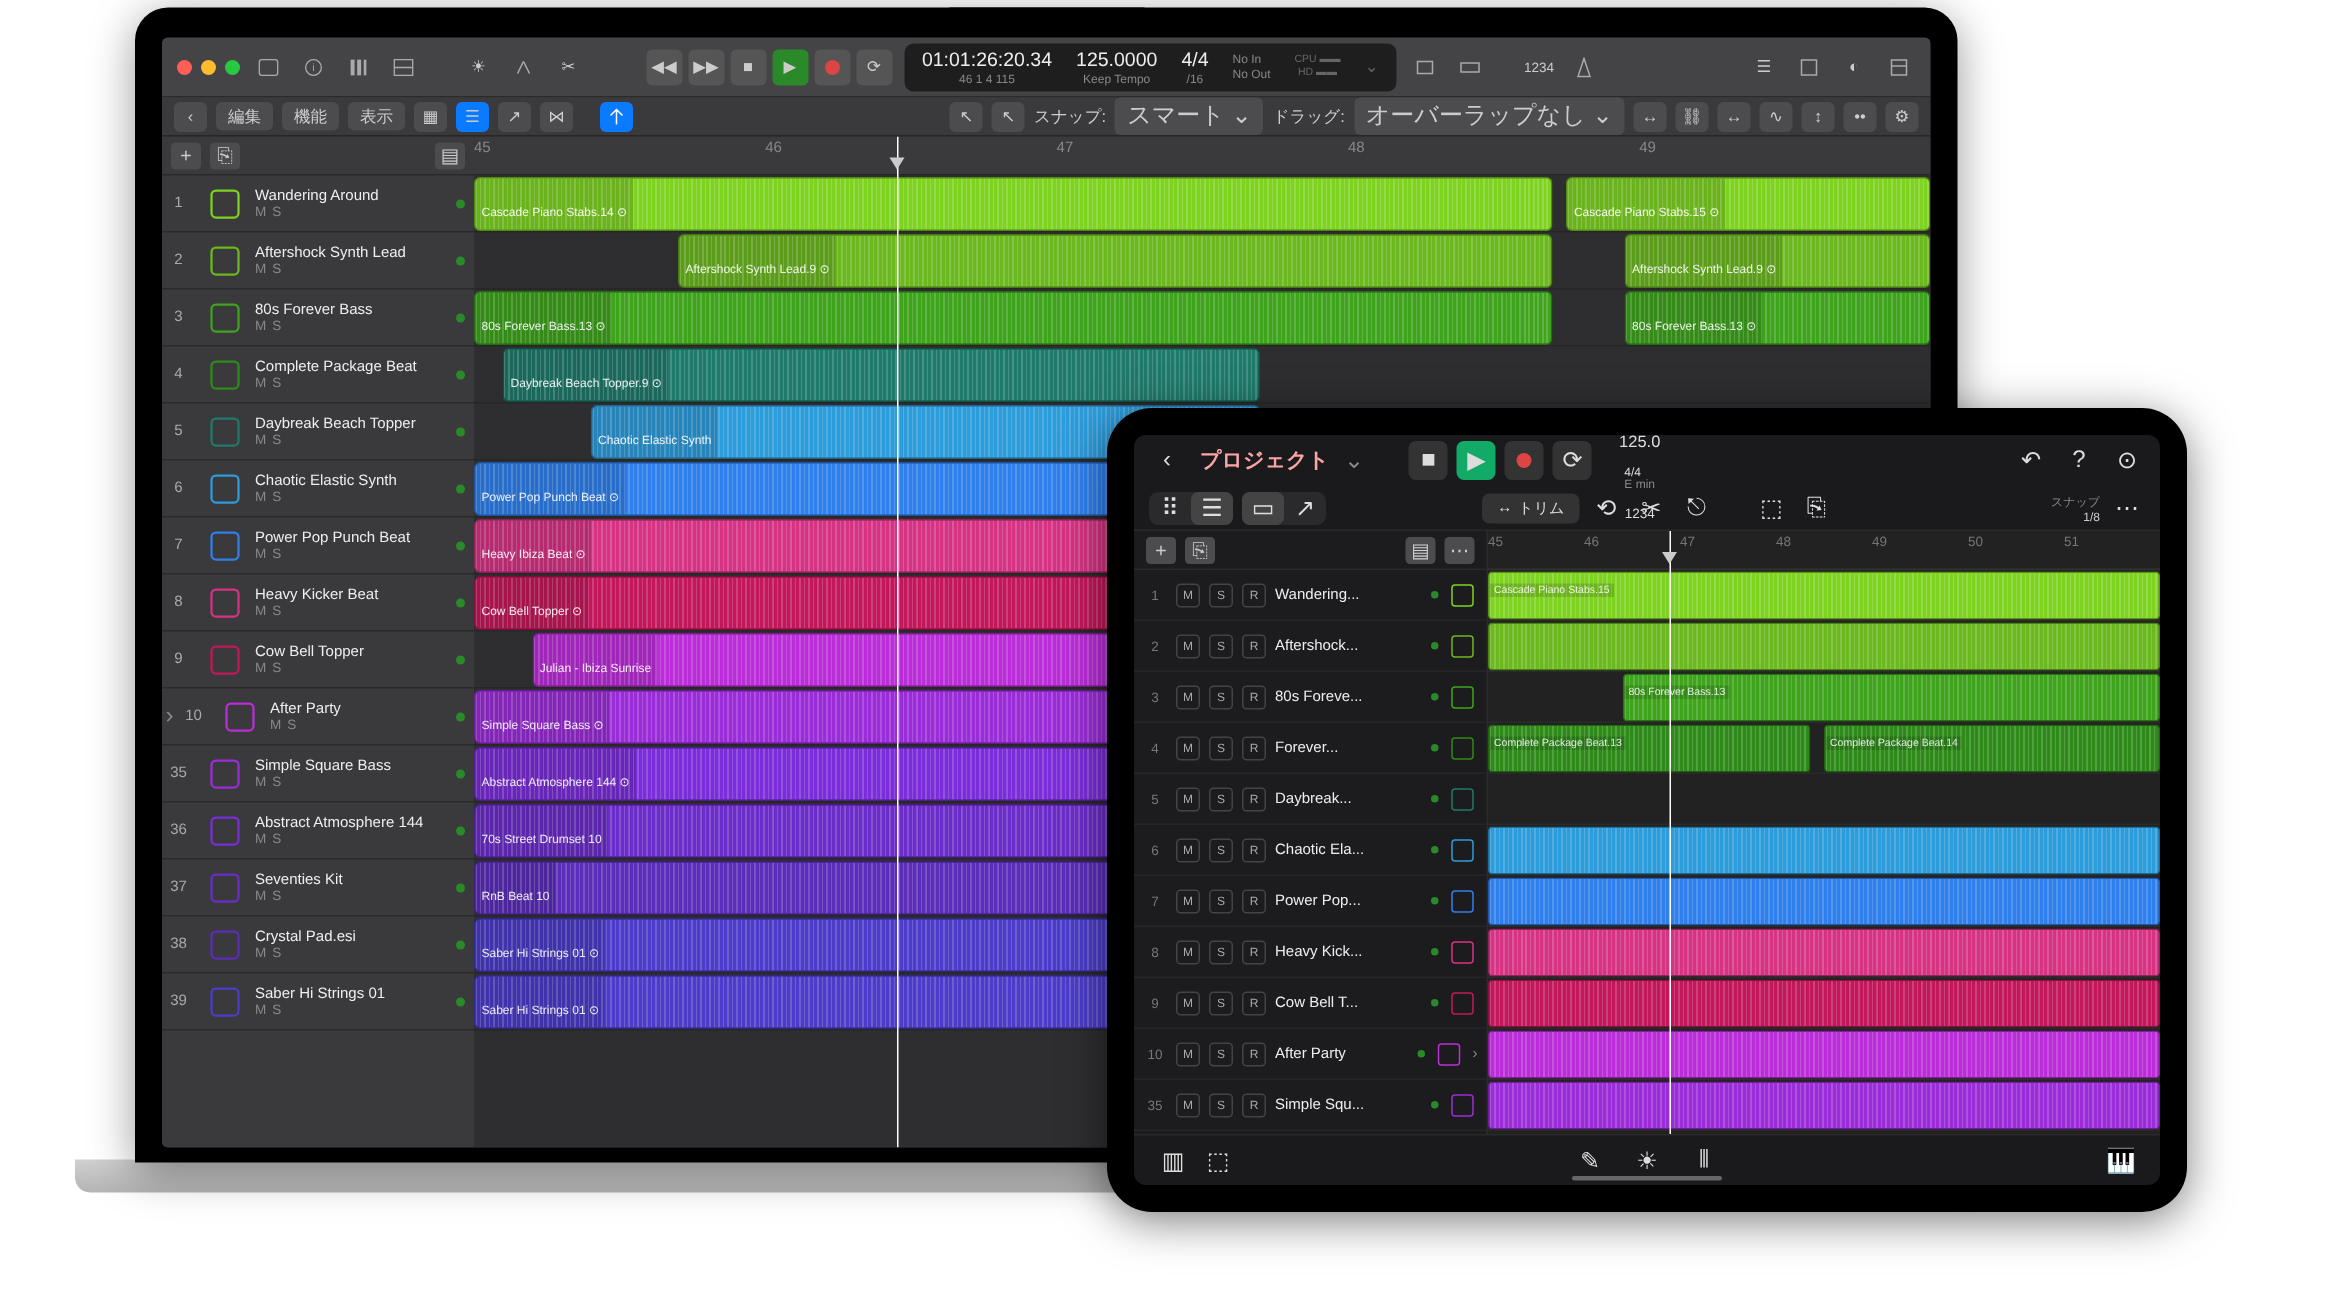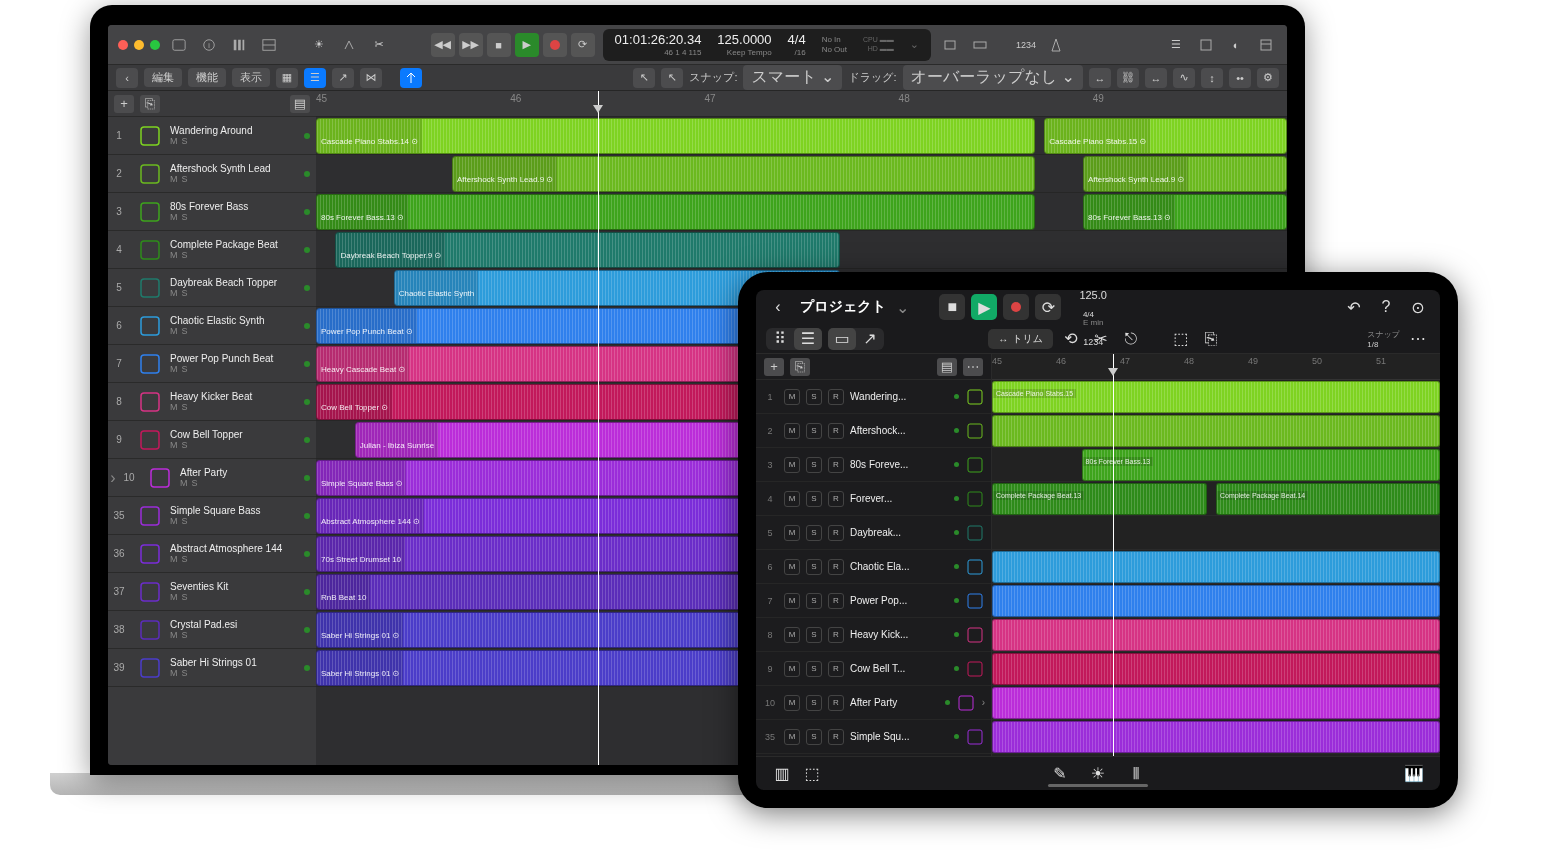--- a/index.html
+++ b/index.html
@@ -11,21 +11,21 @@
 .mac-notch { position:absolute; top:0; left:50%; transform:translateX(-50%); width:130px; height:14px; background:#000; border-radius:0 0 10px 10px; z-index:5; }
 .mac-screen { width:100%; height:100%; background:#3a3a3c; border-radius:4px; overflow:hidden; display:flex; flex-direction:column; }
 .mac-base { height:22px; background:linear-gradient(#d0d0d0,#b4b4b4); margin:-2px -40px 0; border-radius:0 0 10px 10px; }
 
 
 .toolbar { height:40px; background:#444446; display:flex; align-items:center; padding:0 10px; gap:8px; border-bottom:1px solid #2a2a2a; font-size:11px; color:#ccc; }
 .tb-dots { display:flex; gap:6px; }
 .tb-dot { width:10px; height:10px; border-radius:50%; }
 .tb-btn { width:22px; height:22px; display:flex; align-items:center; justify-content:center; border-radius:4px; cursor:pointer; }
 .lcd { background:#1e1e1e; border-radius:6px; display:flex; align-items:center; padding:3px 12px; gap:16px; height:32px; font-family:monospace; }
-.lcd-col { display:flex; flex-direction:column; align-items:flex-end; font-size:9px; line-height:1.2; }
+.lcd-col { display:flex; flex-direction:column; align-items:center; font-size:9px; line-height:1.2; }
 .lcd-big { font-size:13px; color:#eee; }
 .lcd-sm { color:#888; font-size:8px; }
 .transport { display:flex; gap:4px; align-items:center; }
 .tbtn { width:24px; height:24px; background:#555; border-radius:4px; display:flex; align-items:center; justify-content:center; cursor:pointer; }
 .play { background:#2a8a2a; }
 .rec-fill { background:#d44; border-radius:50%; width:10px; height:10px; }
 
 
 .menubar { height:26px; background:#3a3a3c; display:flex; align-items:center; padding:0 8px; gap:6px; border-bottom:1px solid #262626; font-size:11px; color:#ccc; }
 .menu-i { padding:2px 8px; background:#4c4c4e; border-radius:4px; cursor:pointer; }
@@ -61,34 +61,34 @@
 .region-label { font-size:8px; color:rgba(255,255,255,.9); padding:18px 4px; white-space:nowrap; background:rgba(0,0,0,.15); display:inline-block; }
 .waveform { position:absolute; inset:0; opacity:.35; background:repeating-linear-gradient(90deg, rgba(255,255,255,.5) 0 1px, transparent 1px 3px); }
 
 
 .ipad { position:absolute; left:738px; top:272px; width:720px; height:536px; }
 .ipad-bezel { width:100%; height:100%; background:#000; border-radius:30px; padding:18px; box-shadow:0 6px 30px rgba(0,0,0,.5); }
 .ipad-screen { width:100%; height:100%; background:#1a1a1c; border-radius:8px; overflow:hidden; display:flex; flex-direction:column; color:#ddd; }
 
 .ipad-status { height:18px; display:flex; justify-content:space-between; align-items:center; padding:0 14px; font-size:9px; color:#ccc; }
 .ipad-top { height:34px; display:flex; align-items:center; padding:0 10px; gap:10px; }
-.ipad-title { font-size:14px; font-weight:600; color:#ffffff; }
+.ipad-title { font-size:14px; font-weight:600; color:#fca5a5; }
 .ipad-transport { display:flex; gap:6px; align-items:center; margin-left:20px; }
 .ipad-lcd { display:flex; gap:10px; align-items:center; font-family:monospace; font-size:11px; margin-left:8px;flex-direction:column; }
 .ipad-tbtn { width:26px; height:26px; border-radius:5px; display:flex; align-items:center; justify-content:center; cursor:pointer; background:#333; }
 .ipad-tbtn.play { background:#1a6; }
 .ipad-right { margin-left:auto; display:flex; gap:8px; }
 .ipad-ico { width:24px; height:24px; border-radius:4px; display:flex; align-items:center; justify-content:center; cursor:pointer; }
 
 .ipad-toolbar2 { height:30px; display:flex; align-items:center; padding:0 10px; gap:6px; border-bottom:1px solid #2a2a2a; }
 .ipad-seg { display:flex; background:#2a2a2c; border-radius:6px; }
 .ipad-seg-i { width:28px; height:22px; display:flex; align-items:center; justify-content:center; cursor:pointer; border-radius:5px; }
 .ipad-seg-i.active { background:#444; }
 .trim-btn { background:#333; border-radius:5px; padding:3px 10px; font-size:10px; cursor:pointer; display:flex; gap:4px; align-items:center; }
-.snap-box { margin-left:auto; text-align:left; font-size:8px; color:#888; }
+.snap-box { margin-left:auto; text-align:right; font-size:8px; color:#888; }
 
 .ipad-body { flex:1; display:flex; overflow:hidden; }
 .ipad-tracks { width:236px; background:#1c1c1e; border-right:1px solid #2a2a2a; }
 .ipad-addrow { height:26px; display:flex; align-items:center; padding:0 8px; gap:6px; border-bottom:1px solid #2a2a2a; }
 .ipad-trackrow { height:34px; display:flex; align-items:center; padding:0 6px; gap:6px; border-bottom:1px solid #262626; font-size:10px; cursor:pointer; }
 .ipad-tracknum { width:16px; text-align:center; color:#777; font-size:9px; }
 .msr { width:16px; height:16px; border:1px solid #444; border-radius:3px; display:flex; align-items:center; justify-content:center; font-size:8px; color:#aaa; cursor:pointer; }
 .ipad-trackname { flex:1; color:#eee; white-space:nowrap; overflow:hidden; text-overflow:ellipsis; }
 .ipad-trackicon { width:20px; height:20px; display:flex; align-items:center; justify-content:center; }
 .ipad-tiny-dot { width:5px; height:5px; border-radius:50%; background:#2a8a2a; }
@@ -548,21 +548,21 @@
               <div class="lane">
                 <div class="region" style="left: 2%; width: 52%; background: rgb(31, 122, 107);"><div class="waveform"></div><div class="region-label">Daybreak Beach Topper.9 ⊙</div></div>
               </div>
               <div class="lane">
                 <div class="region" style="left: 8%; width: 46%; background: rgb(45, 156, 219);"><div class="waveform"></div><div class="region-label">Chaotic Elastic Synth</div></div>
               </div>
               <div class="lane">
                 <div class="region" style="left: 0%; width: 100%; background: rgb(47, 128, 237);"><div class="waveform"></div><div class="region-label">Power Pop Punch Beat ⊙</div></div>
               </div>
               <div class="lane">
-                <div class="region" style="left: 0%; width: 100%; background: rgb(214, 51, 132);"><div class="waveform"></div><div class="region-label">Heavy Cascade Beat ⊙</div></div>
+                <div class="region" style="left: 0%; width: 100%; background: rgb(214, 51, 132);"><div class="waveform"></div><div class="region-label">Heavy Ibiza Beat ⊙</div></div>
               </div>
               <div class="lane">
                 <div class="region" style="left: 0%; width: 100%; background: rgb(194, 24, 91);"><div class="waveform"></div><div class="region-label">Cow Bell Topper ⊙</div></div>
               </div>
               <div class="lane">
                 <div class="region" style="left: 4%; width: 50%; background: rgb(187, 45, 217);"><div class="waveform"></div><div class="region-label">Julian - Ibiza Sunrise</div></div>
               </div>
               <div class="lane">
                 <div class="region" style="left: 0%; width: 100%; background: rgb(155, 45, 217);"><div class="waveform"></div><div class="region-label">Simple Square Bass ⊙</div></div>
               </div>

